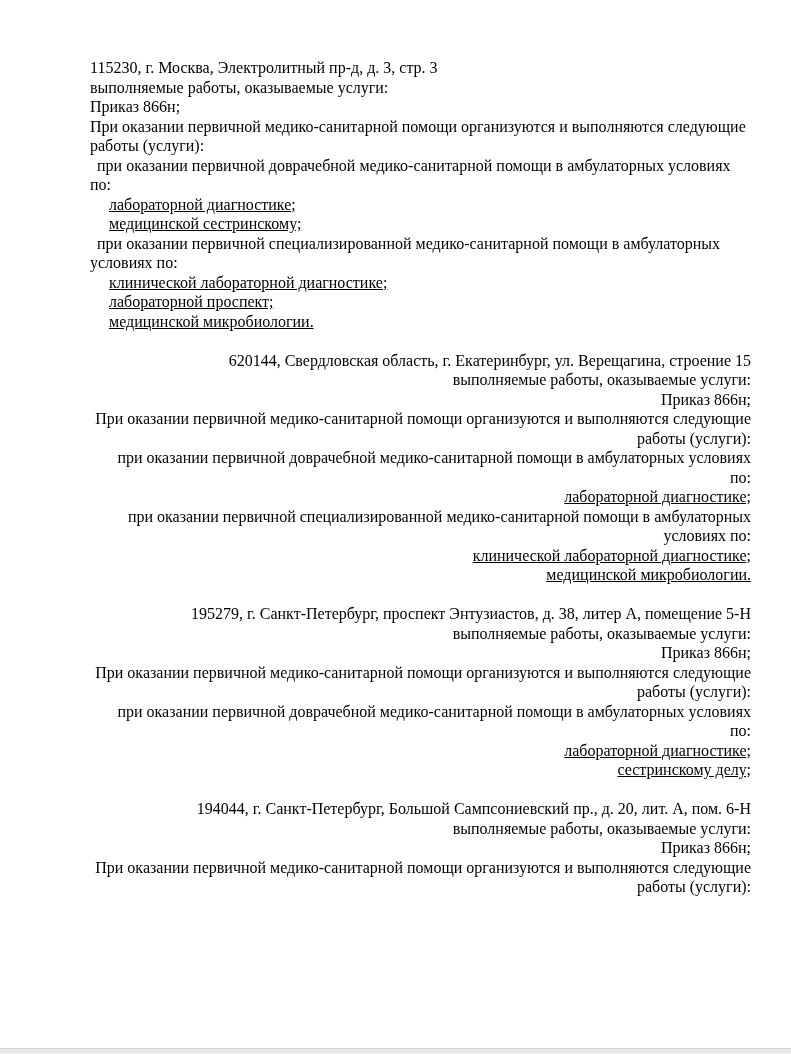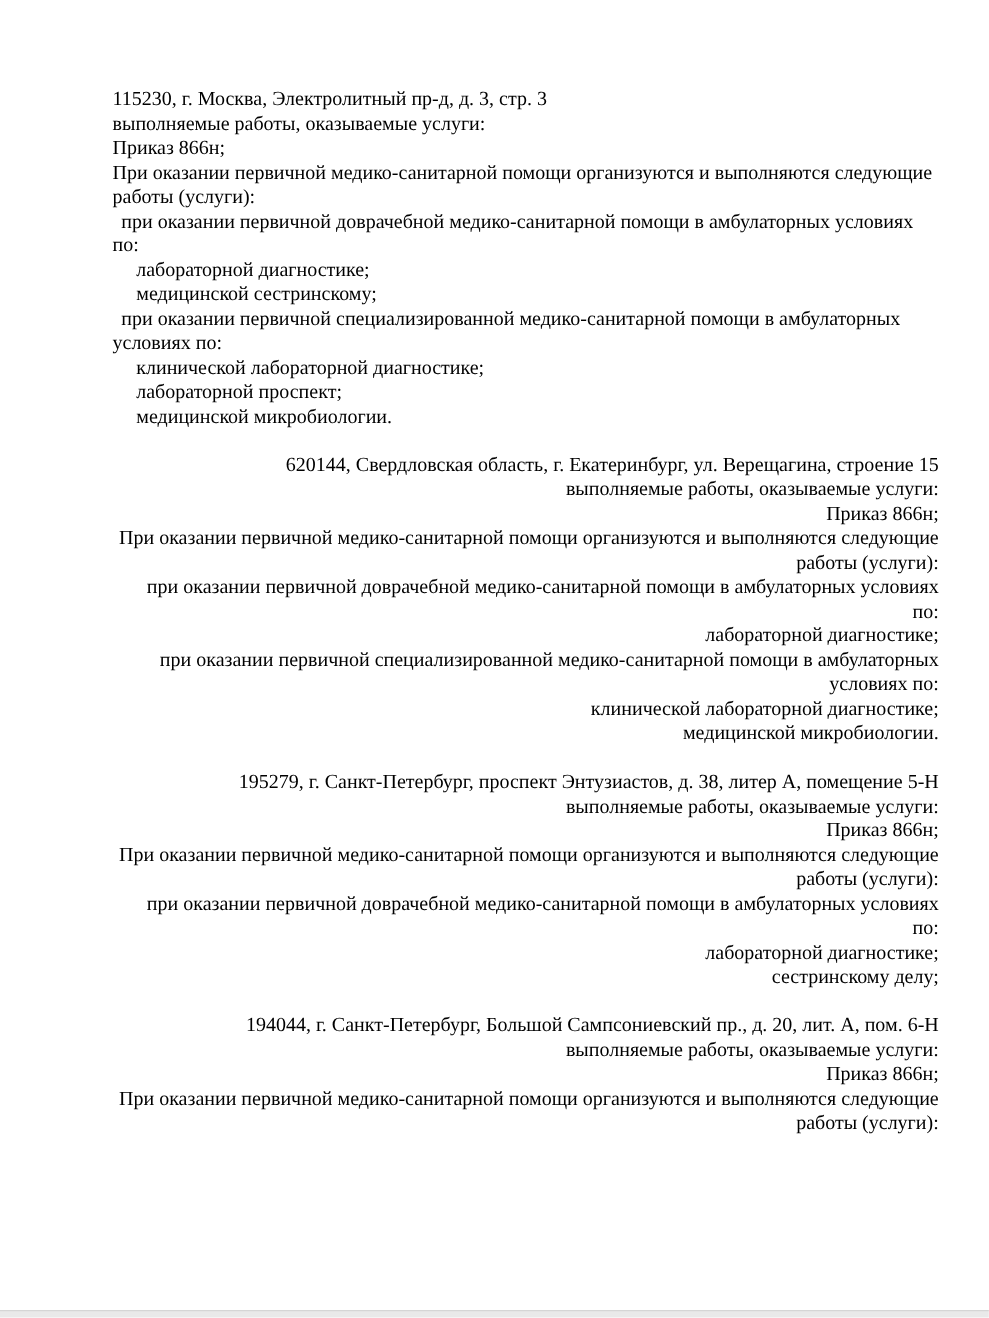--- a/index.html
+++ b/index.html
@@ -13,38 +13,37 @@
     background: #ffffff;
     overflow: hidden;
     font-family: "Liberation Serif", "DejaVu Serif", serif;
     font-size: 16px;
     line-height: 19.5px;
     color: #000000;
   }
   .viewport {
     position: absolute;
     inset: 0;
-    margin-top: 12px;
   }
   .page {
     position: absolute;
     top: 58px;
     left: 90px;
     width: 661px;
   }
   .block + .block {
     margin-top: 19.5px; 
     text-align: right;
   }
   .line {
     white-space: pre;
   }
   .indent-0 { padding-left: 0; }
   .indent-1 { padding-left: 7px; }
-  .indent-2 { padding-left: 19px; }
+  .indent-2 { padding-left: 19px; text-decoration: underline; }
   .bottom-strip {
     position: absolute;
     left: 0;
     bottom: 0;
     width: 100%;
     height: 6px;
     box-sizing: border-box;
     background: #e9e9e9;
     border-top: 1px solid #d5d5d5;
   }

